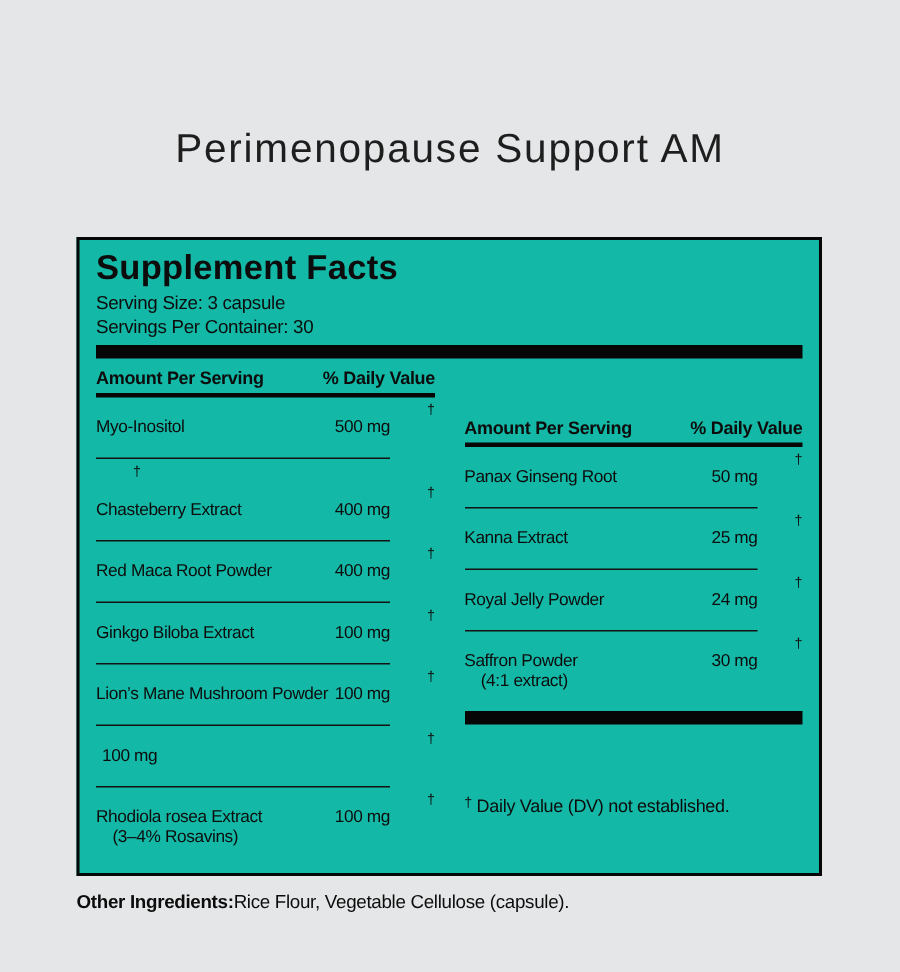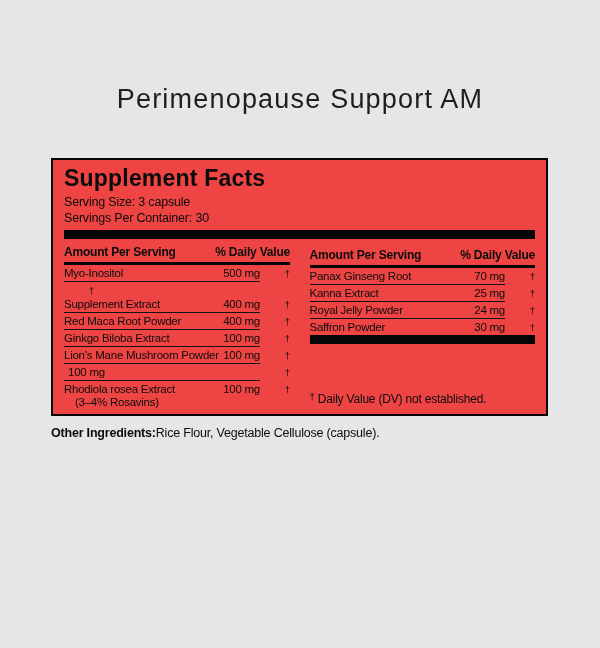--- a/index.html
+++ b/index.html
@@ -18,21 +18,21 @@
     font-size: 27px;
     font-weight: 300;
     letter-spacing: 1.2px;
     color: #1e1e1e;
     white-space: nowrap;
   }
 
   .facts-panel {
     width: 497px;
     margin: 43px 0 0 51px;
-    background: #ef4444;
+    background: #14b8a6;
     border: 2.5px solid #070707;
     padding: 5px 11px 4px 11px;
   }
 
   .facts-heading {
     font-size: 23px;
     font-weight: bold;
     letter-spacing: 0.2px;
     line-height: 27px;
     margin-bottom: 2px;
@@ -62,21 +62,21 @@
     padding: 3px 0;
     border-bottom: 3px solid #070707;
     white-space: nowrap;
   }
 
   .rows { }
   .row { display: flex; }
   .row-main {
     flex: 1;
     border-bottom: 1.5px solid #131313;
-    padding: 1px 0;
+    padding: 13px 0;
     min-width: 0;
   }
   .row:last-child .row-main { border-bottom: none; }
   .row-line { display: flex; justify-content: space-between; }
   .ing-name, .ing-amount, .ing-sub {
     font-size: 11.5px;
     line-height: 14px;
     letter-spacing: -0.25px;
     white-space: nowrap;
   }
@@ -140,21 +140,21 @@
                 </div>
               </div>
               <span class="dagger">†</span>
             </div>
             <div class="row">
               <span class="dagger">†</span>
             </div>
             <div class="row">
               <div class="row-main">
                 <div class="row-line">
-                  <span class="ing-name">Supplement Extract</span>
+                  <span class="ing-name">Chasteberry Extract</span>
                   <span class="ing-amount">400 mg</span>
                 </div>
               </div>
               <span class="dagger">†</span>
             </div>
             <div class="row">
               <div class="row-main">
                 <div class="row-line">
                   <span class="ing-name">Red Maca Root Powder</span>
                   <span class="ing-amount">400 mg</span>
@@ -206,21 +206,21 @@
       <div class="col col-right">
         <div class="col-header">
           <span>Amount Per Serving</span>
           <span>% Daily Value</span>
         </div>
         <div class="rows">
             <div class="row">
               <div class="row-main">
                 <div class="row-line">
                   <span class="ing-name">Panax Ginseng Root</span>
-                  <span class="ing-amount">70 mg</span>
+                  <span class="ing-amount">50 mg</span>
                 </div>
               </div>
               <span class="dagger">†</span>
             </div>
             <div class="row">
               <div class="row-main">
                 <div class="row-line">
                   <span class="ing-name">Kanna Extract</span>
                   <span class="ing-amount">25 mg</span>
                 </div>
@@ -235,20 +235,21 @@
                 </div>
               </div>
               <span class="dagger">†</span>
             </div>
             <div class="row">
               <div class="row-main">
                 <div class="row-line">
                   <span class="ing-name">Saffron Powder</span>
                   <span class="ing-amount">30 mg</span>
                 </div>
+                <div class="ing-sub">(4:1 extract)</div>
               </div>
               <span class="dagger">†</span>
             </div>
           </div>
         <div class="thick-bar bottom-bar"></div>
         <div class="footnote">
           <span class="fn-dag">†</span>
           <span>Daily Value (DV) not established.</span>
         </div>
       </div>

